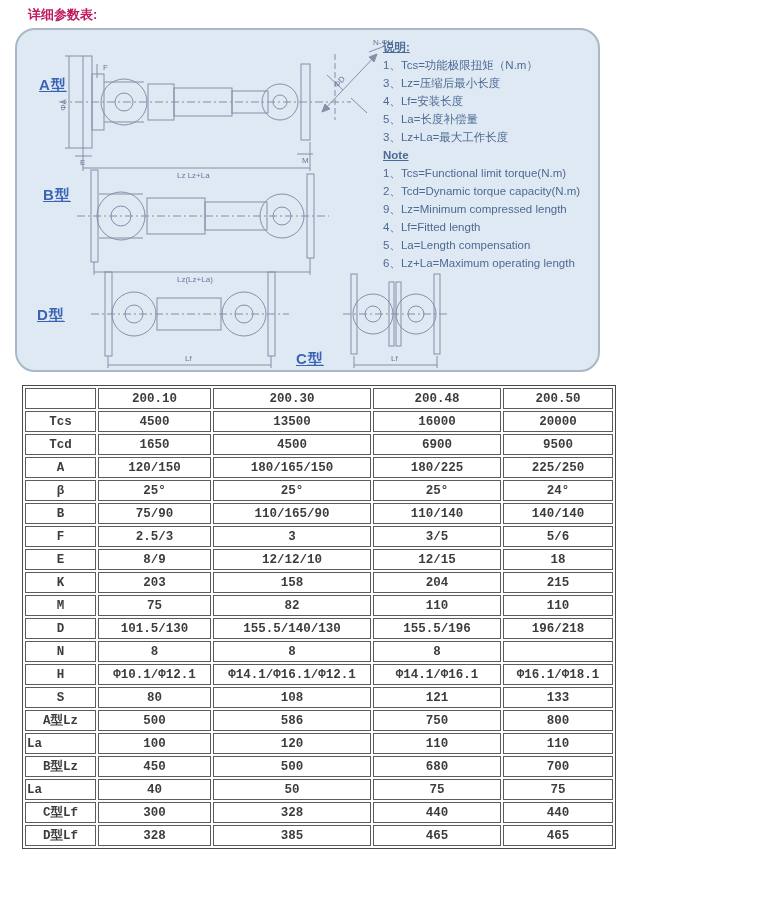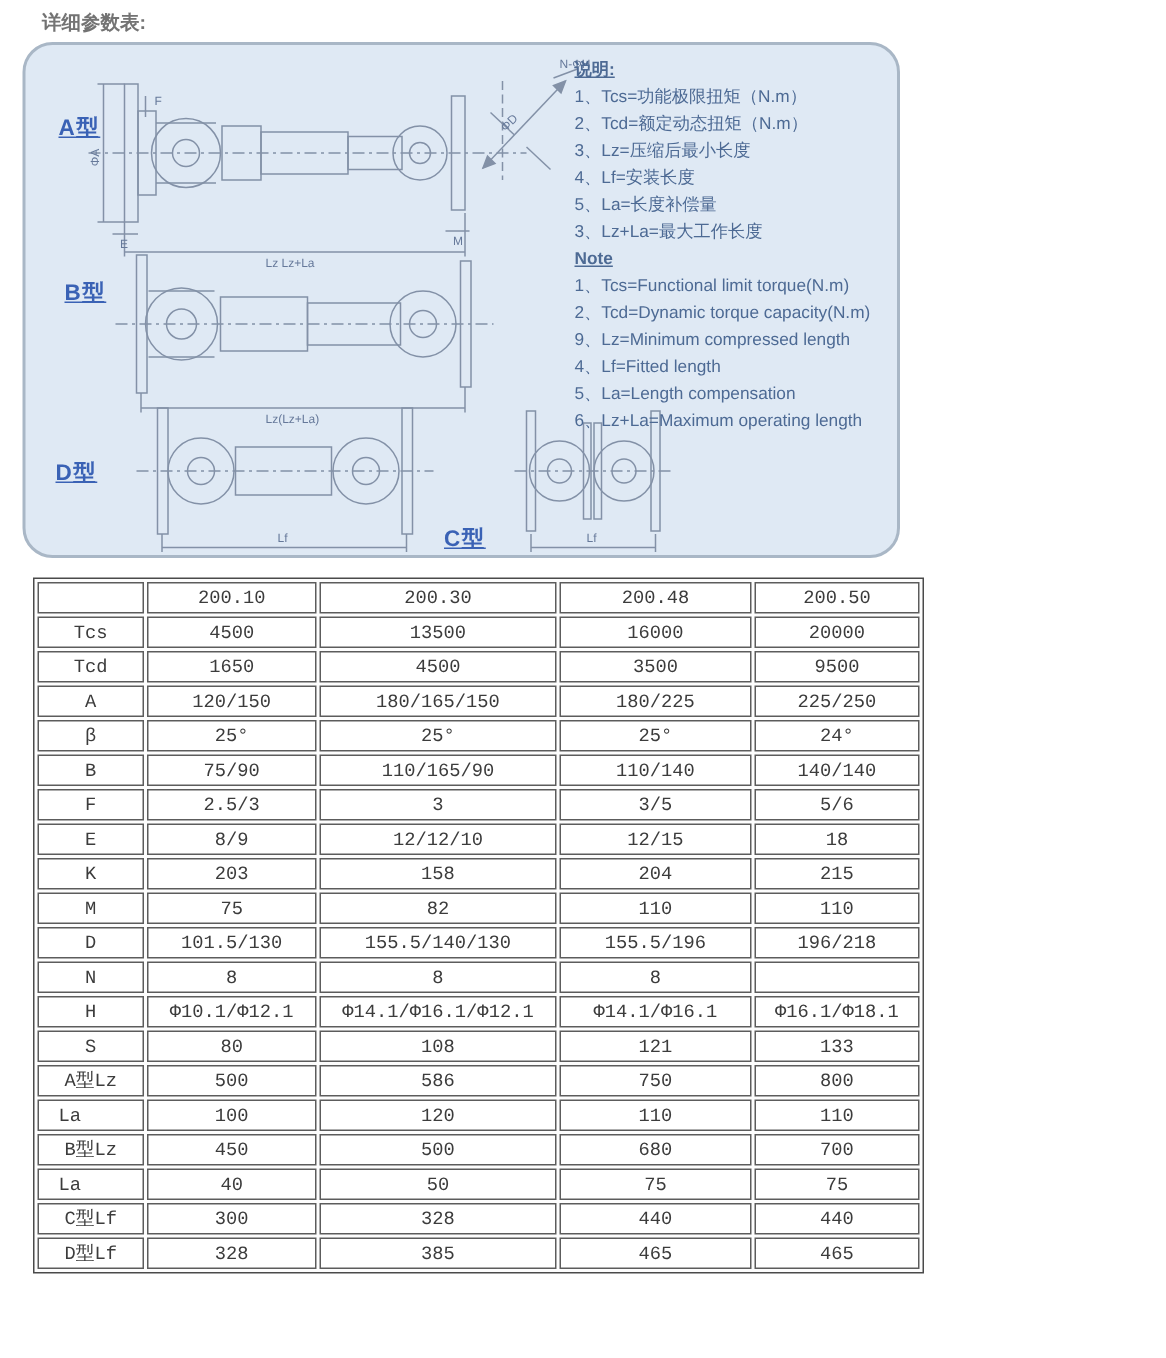--- a/index.html
+++ b/index.html
@@ -1,44 +1,44 @@
 <!DOCTYPE html>
 <html><head>
 <meta charset="utf-8">
 <style>
   * { margin:0; padding:0; box-sizing:border-box; }
   body { background:#ffffff; font-family:"Liberation Sans","DejaVu Sans",sans-serif; }
   .page { position:relative; width:777px; height:905px; background:#ffffff; overflow:hidden; }
 
-  .page-title { position:absolute; left:28px; top:6px; font-size:13px; font-weight:bold; color:#737373; }
+  .page-title { position:absolute; left:28px; top:6px; font-size:13px; font-weight:bold; color:#be185d; }
 
   .diagram-panel { position:absolute; left:15px; top:28px; width:585px; height:344px;
     background:#dfe9f4; border:2px solid #a9b7c6; border-radius:20px; }
 
   .type-label { position:absolute; color:#3a62b5; font-size:15px; font-weight:bold;
     text-decoration:underline; letter-spacing:1px; }
   .type-a { left:22px; top:46px;text-decoration:underline; }
   .type-b { left:26px; top:156px; }
   .type-d { left:20px; top:276px; }
   .type-c { left:279px; top:283px;margin-top:37px; }
 
   .legend { position:absolute; left:366px; top:8px; width:212px; color:#4d6a94; font-size:11.5px; }
   .legend-title { font-weight:bold; line-height:18px;text-decoration:underline; }
   .legend-line { line-height:18px; white-space:nowrap; }
 
   .drawing-svg { position:absolute; left:0; top:0; width:585px; height:344px; }
   .drawing-svg text { font-family:"Liberation Sans","DejaVu Sans",sans-serif; font-size:8px; fill:#66799a; }
 
-  .params-table { position:absolute; left:22px; top:385px; }
+  .params-table { position:absolute; left:22px; top:385px;font-weight:bold; }
   table { border-collapse:separate; border-spacing:2px; background:#fdfdfd; border:1px solid #4a4a4a;
     table-layout:fixed; }
   td { border:1px solid #5c5c5c; height:21px; text-align:center; vertical-align:middle;
     font-family:"Liberation Mono","DejaVu Sans Mono",monospace; font-size:12.5px; color:#3c3c3c;
     background:#ffffff; overflow:hidden; white-space:nowrap; }
-  td.left-align { text-align:left; padding-left:13px; }
+  td.left-align { text-align:left; padding-left:1px; }
   col.c0 { width:71px; } col.c1 { width:113px; } col.c2 { width:158px; }
   col.c3 { width:128px; } col.c4 { width:110px; }
 </style>
 </head>
 <body>
 
 <div class="page">
 
   <div class="page-title">详细参数表:</div>
 
@@ -142,21 +142,20 @@
 
     <div class="type-label type-a">A型</div>
     <div class="type-label type-b">B型</div>
     <div class="type-label type-d">D型</div>
     <div class="type-label type-c">C型</div>
 
     <div class="legend">
       <div class="legend-title">说明:</div>
       <div>
           <div class="legend-line">1、Tcs=功能极限扭矩（N.m）</div>
-          <div class="legend-line">2、Tcd=额定动态扭矩（N.m）</div>
           <div class="legend-line">3、Lz=压缩后最小长度</div>
           <div class="legend-line">4、Lf=安装长度</div>
           <div class="legend-line">5、La=长度补偿量</div>
           <div class="legend-line">3、Lz+La=最大工作长度</div>
         </div>
       <div class="legend-title">Note</div>
       <div>
           <div class="legend-line">1、Tcs=Functional limit torque(N.m)</div>
           <div class="legend-line">2、Tcd=Dynamic torque capacity(N.m)</div>
           <div class="legend-line">9、Lz=Minimum compressed length</div>
@@ -188,21 +187,21 @@
             <td>Tcs</td>
             <td>4500</td>
             <td>13500</td>
             <td>16000</td>
             <td>20000</td>
           </tr>
           <tr>
             <td>Tcd</td>
             <td>1650</td>
             <td>4500</td>
-            <td>3500</td>
+            <td>6900</td>
             <td>9500</td>
           </tr>
           <tr>
             <td>A</td>
             <td>120/150</td>
             <td>180/165/150</td>
             <td>180/225</td>
             <td>225/250</td>
           </tr>
           <tr>

